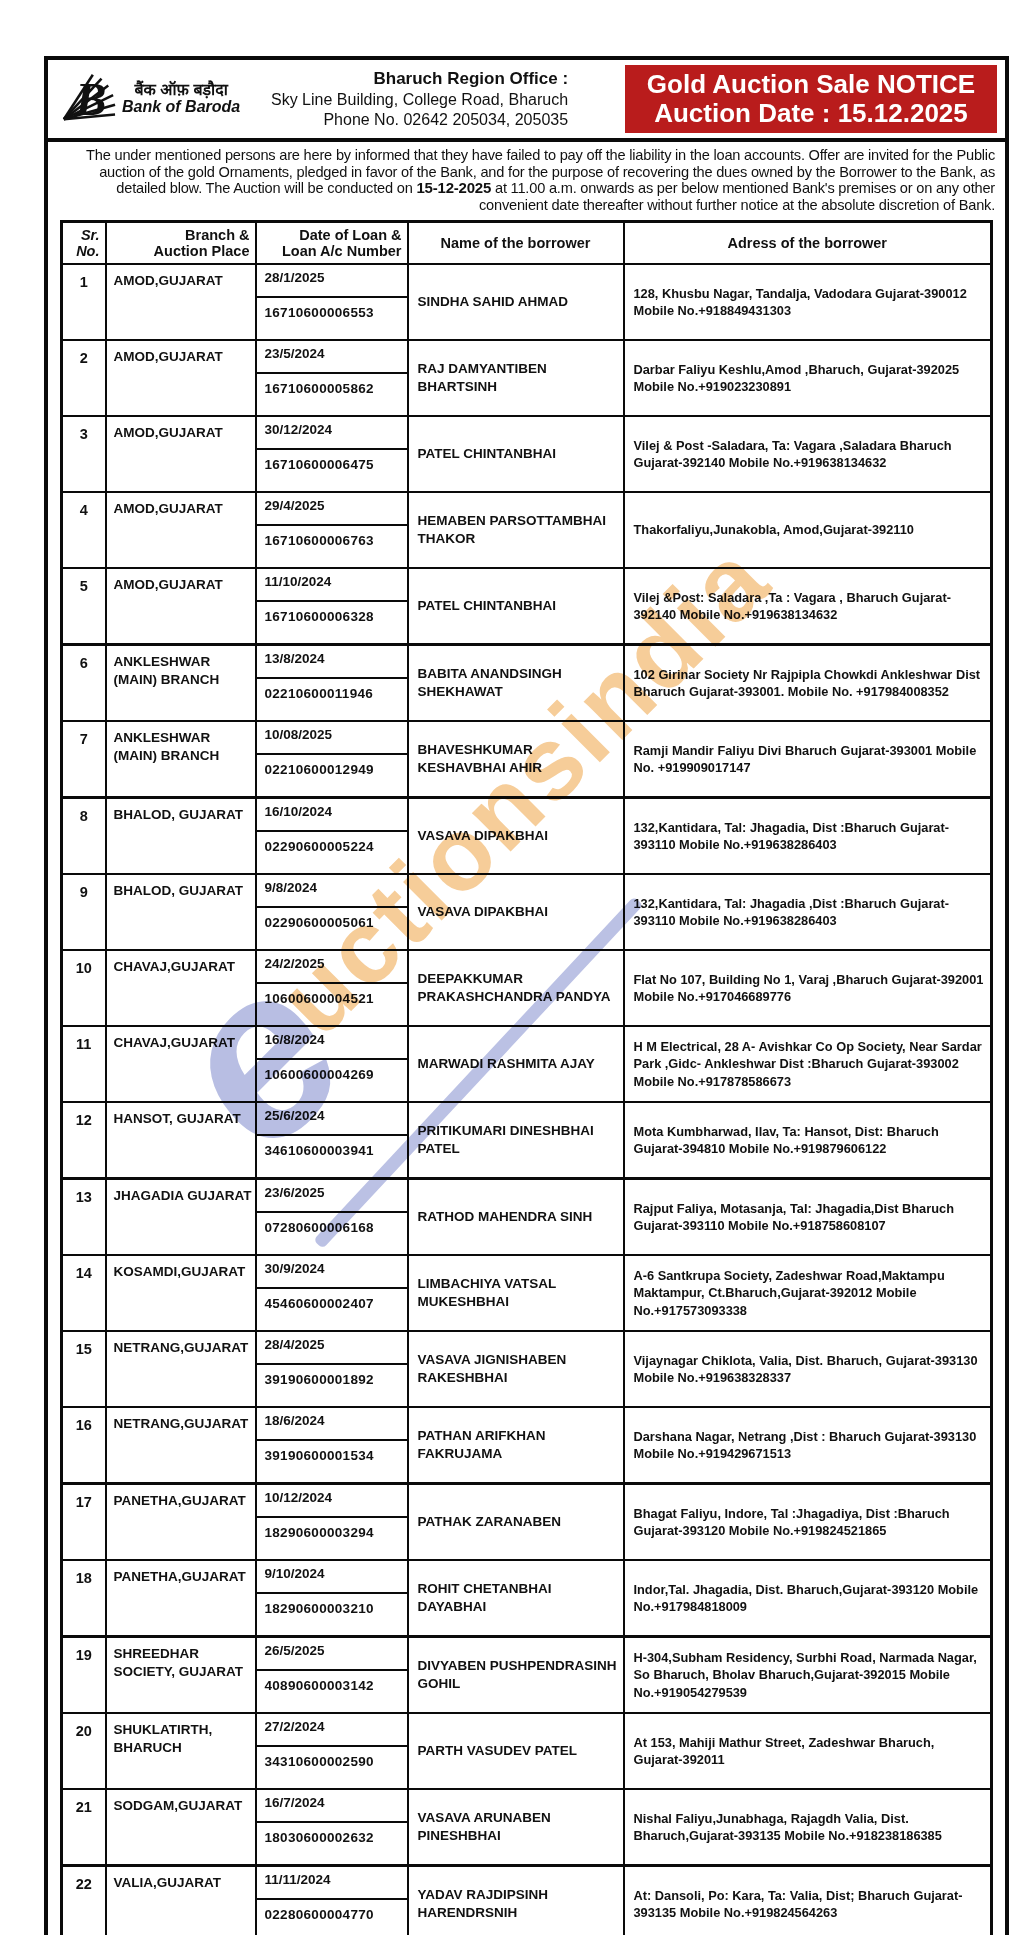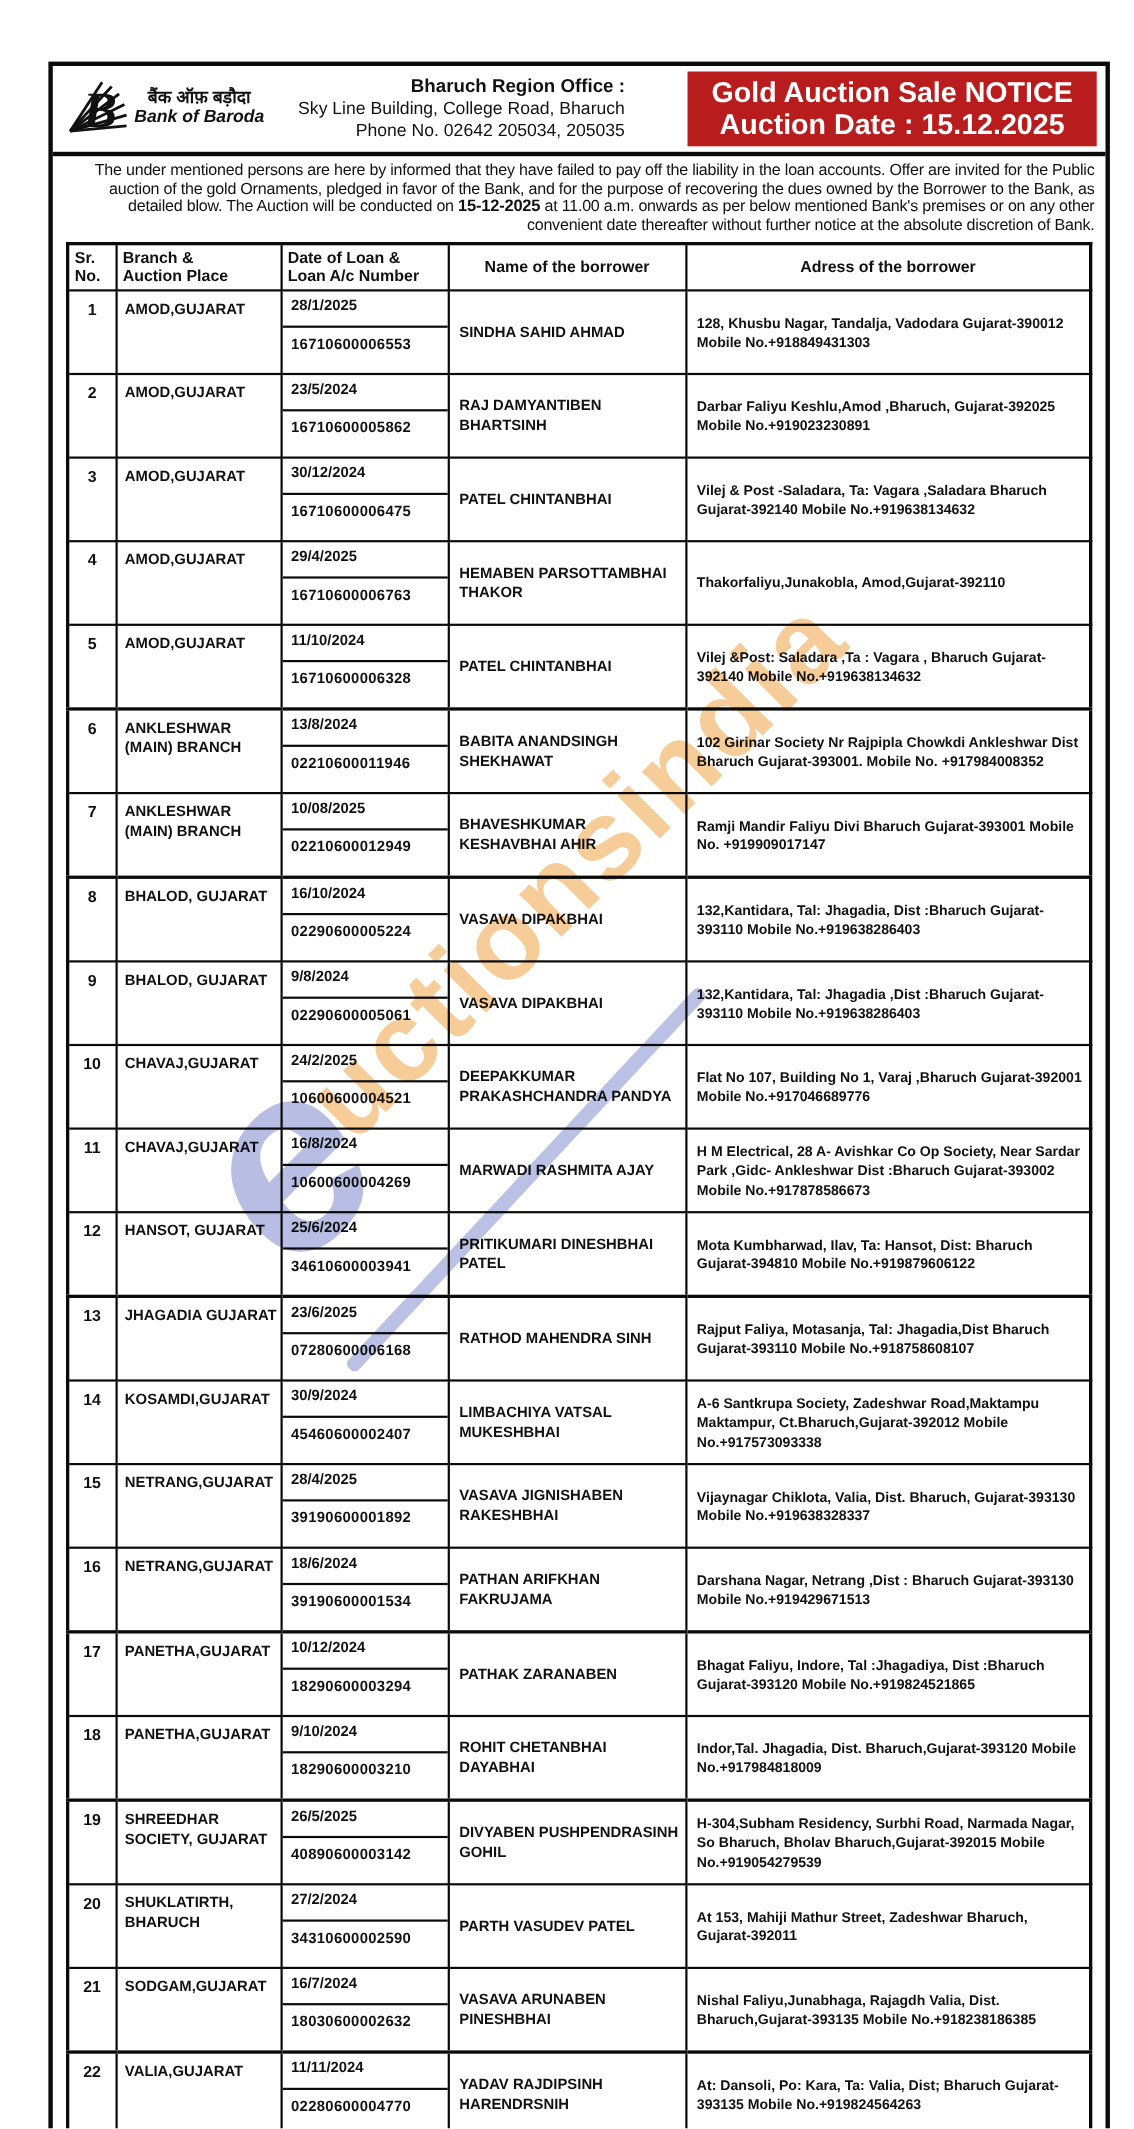--- a/index.html
+++ b/index.html
@@ -21,22 +21,22 @@
 
   
   .intro,.terms{padding:5px 10px 7px 12px;font-size:14.6px;line-height:1.12;letter-spacing:-0.2px;text-align:right;}
   .intro b{font-size:15px;}
 
   
   table.loans{border-collapse:collapse;margin:0 8px 10px 12px;width:933px;table-layout:fixed;}
   table.loans,table.loans th,table.loans td{border:2px solid #0a0a0a;}
   table.loans{border-width:3px;}
   th{font-size:14.5px;font-weight:bold;padding:4px 5px;white-space:pre-line;vertical-align:middle;}
-  th.c-sr{text-align:left;}
-  th.c-branch,th.c-date{text-align:left;}
+  th.c-sr{text-align:right;font-style:italic;}
+  th.c-branch,th.c-date{text-align:right;}
   th.c-name,th.c-addr{text-align:center;}
   td{font-weight:bold;vertical-align:top;}
   td.c-sr{text-align:center;font-size:14.5px;padding-top:9px;}
   td.c-branch{font-size:13.5px;padding:7px 3px 4px 7px;line-height:1.3;}
   td.c-date{padding:0;}
   .date-top{border-bottom:2px solid #0a0a0a;padding:5px 6px 3px 8px;min-height:23px;font-size:13.5px;box-sizing:content-box;}
   .acct{padding:7px 6px 4px 8px;min-height:30px;font-size:13.5px;letter-spacing:0.3px;}
   td.c-name{vertical-align:middle;font-size:13.5px;padding:3px 4px 3px 9px;line-height:1.35;}
   td.c-addr{vertical-align:middle;font-size:12.8px;padding:3px 5px 3px 9px;line-height:1.34;}
   tbody tr:nth-child(5) td,tbody tr:nth-child(7) td,tbody tr:nth-child(12) td,

